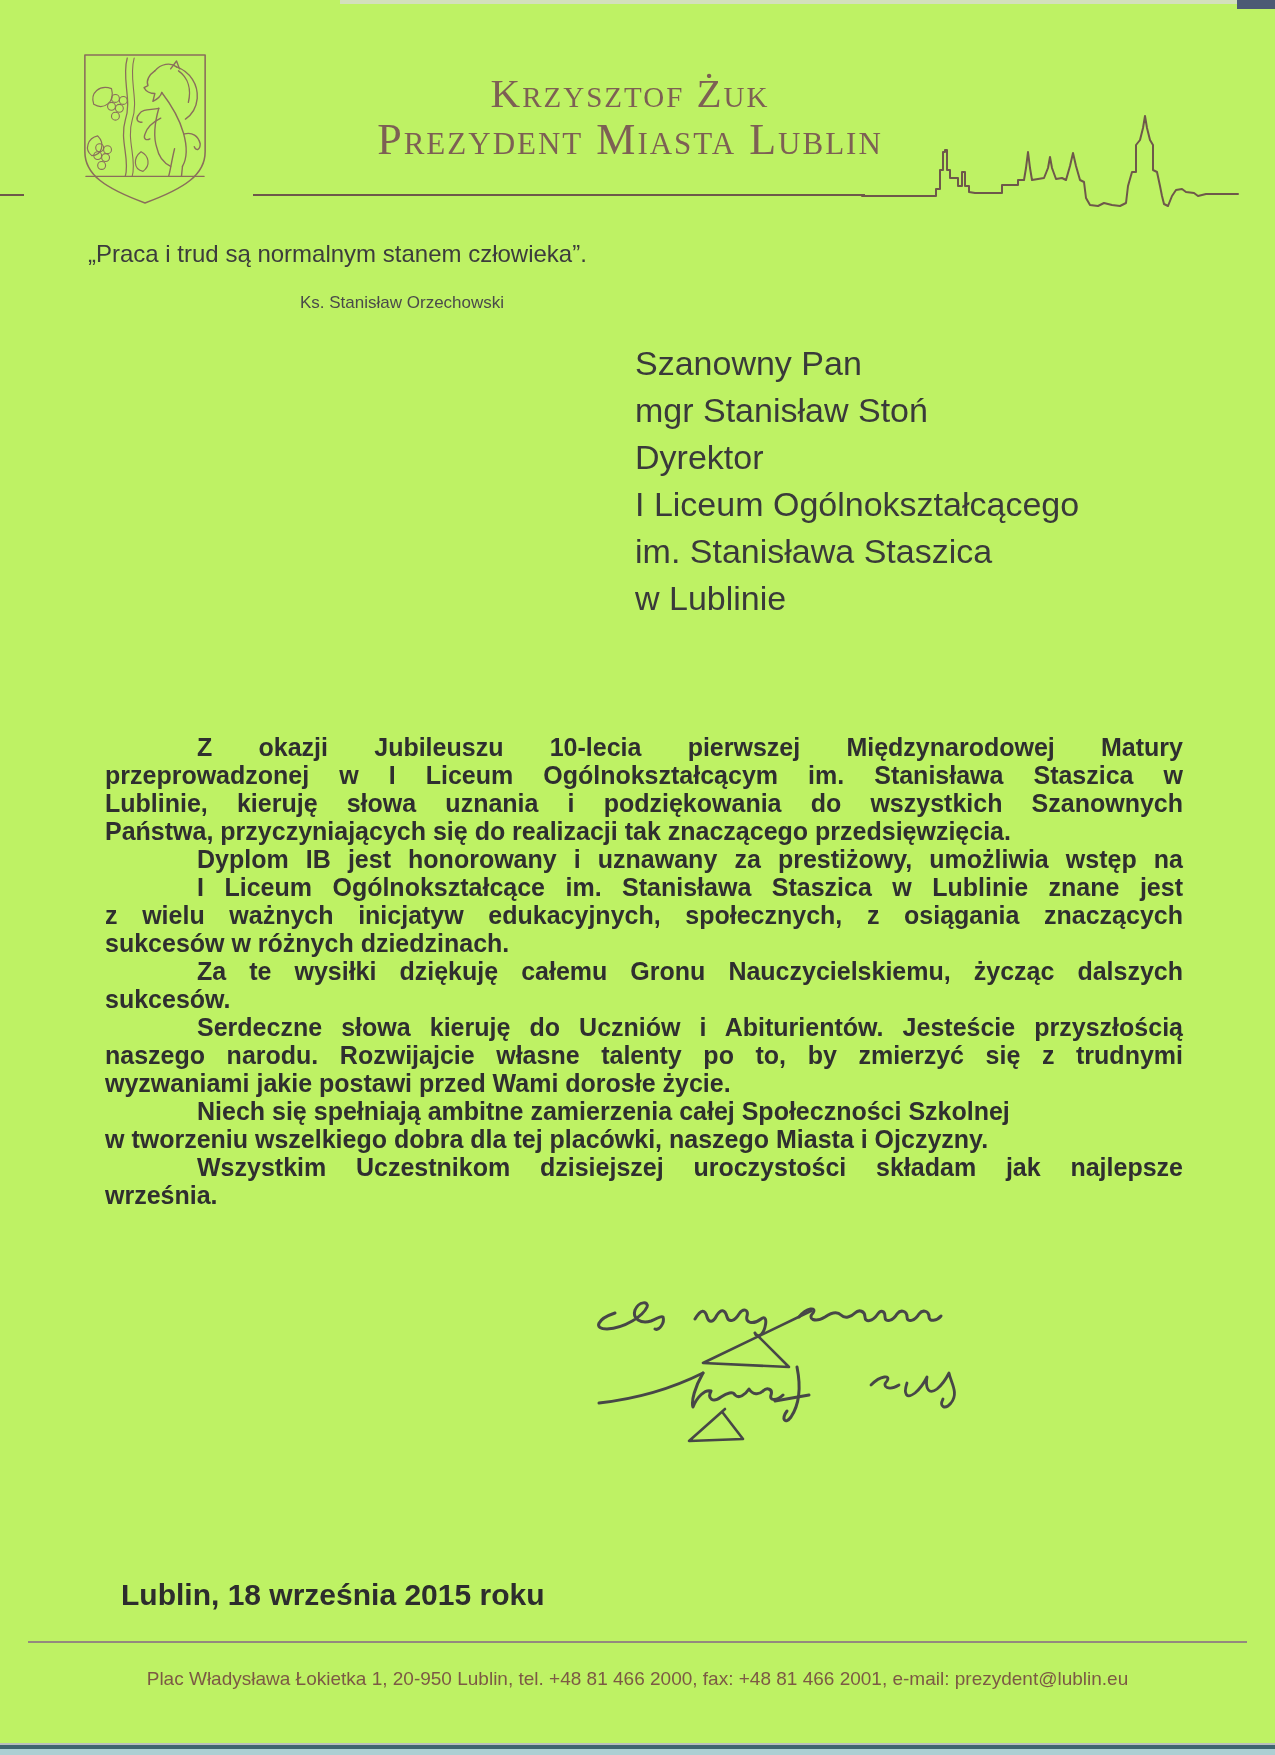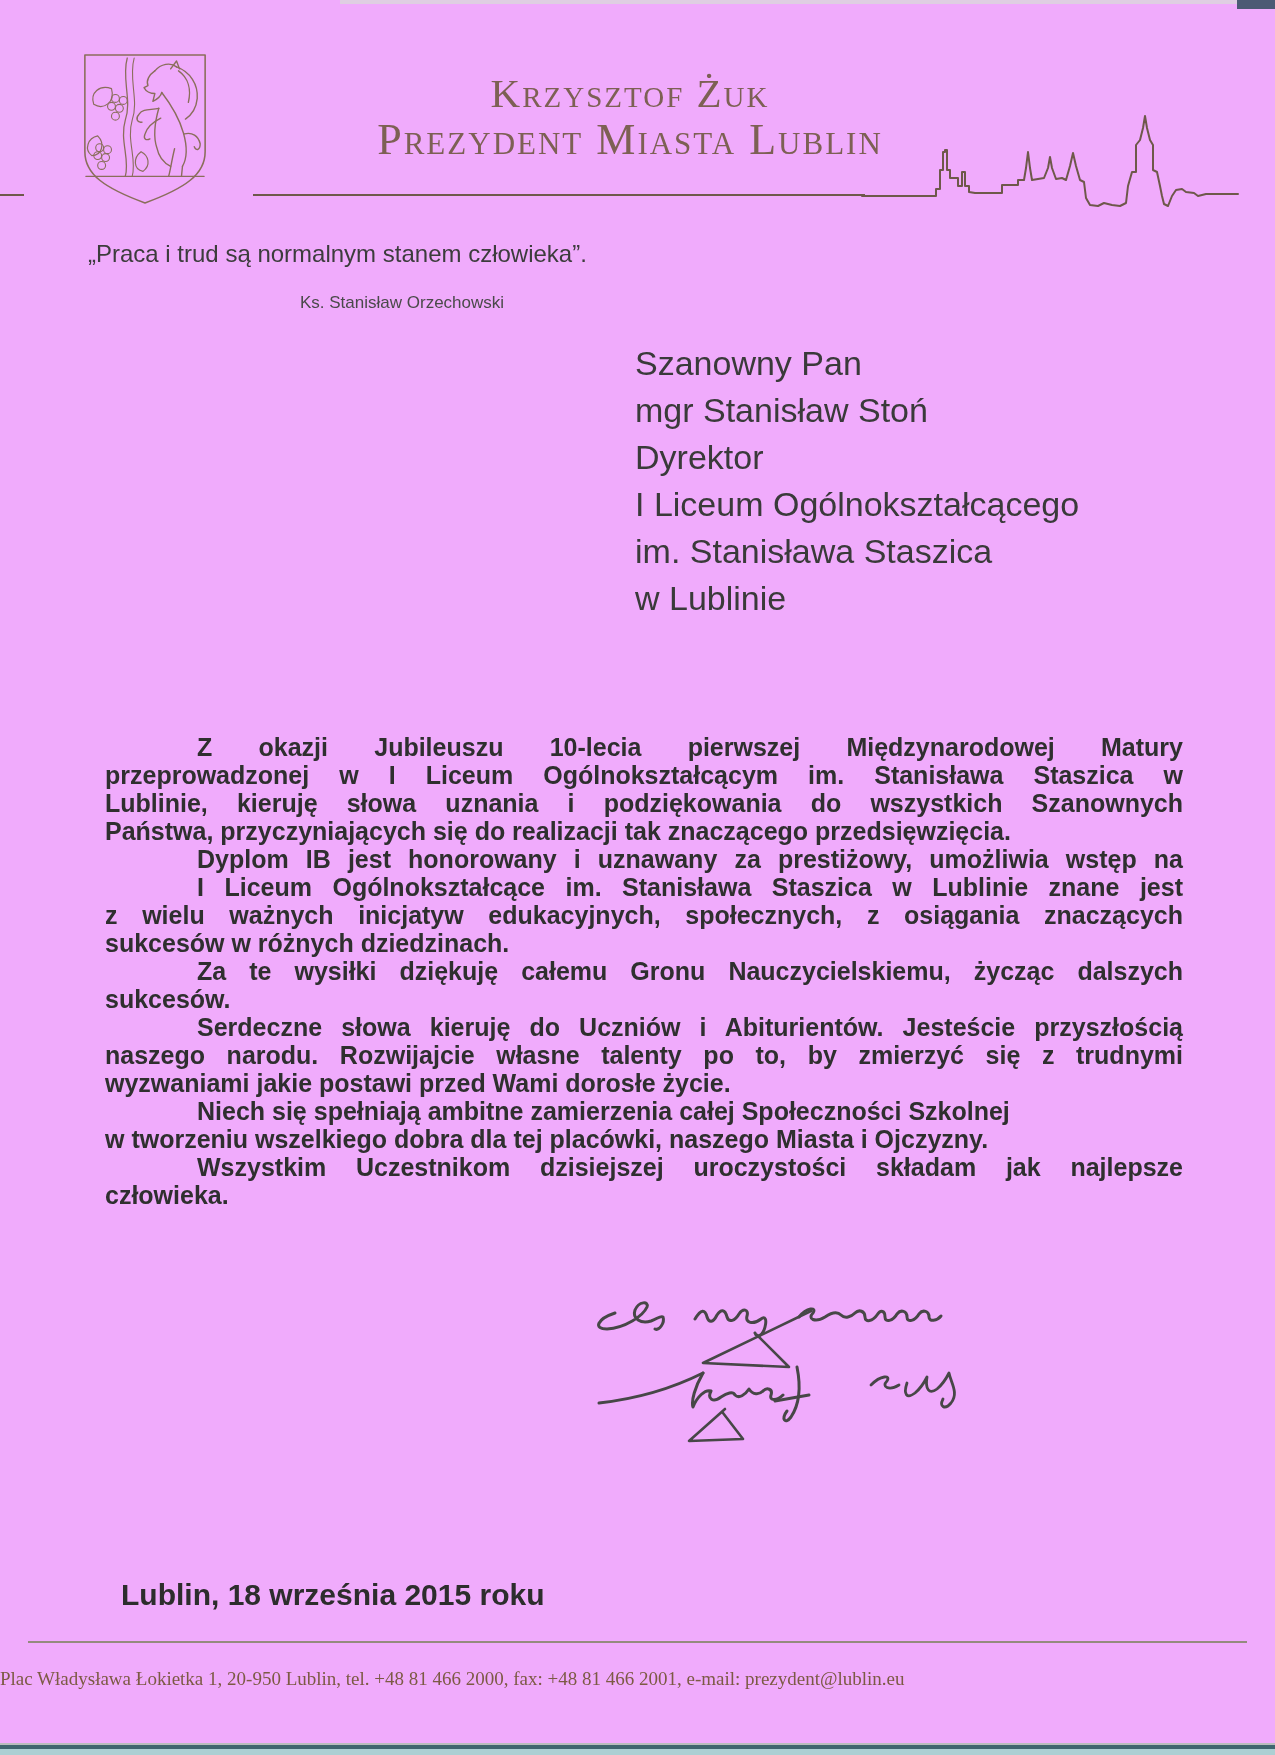--- a/index.html
+++ b/index.html
@@ -1,17 +1,17 @@
 <!DOCTYPE html>
 <html lang="pl"><head>
 <meta charset="utf-8">
 <style>
   html,body{margin:0;padding:0;background:#ffffff;}
   .page{
-    position:relative;width:1275px;height:1755px;background:#f0abfc;
+    position:relative;width:1275px;height:1755px;background:#bef264;
     font-family:"Liberation Sans",sans-serif;overflow:hidden;
   }
   
   .top-strip{position:absolute;left:340px;top:0;width:900px;height:4px;background:#dadada;opacity:.75;}
   .top-right-artifact{position:absolute;left:1237px;top:0;width:38px;height:9px;background:#4c5a74;}
   .bottom-strip{position:absolute;left:0;top:1743px;width:1275px;height:12px;}
   .bottom-strip .g{height:2px;background:#b9bdbd;}
   .bottom-strip .t{height:4px;background:#40656f;}
   .bottom-strip .l{height:6px;background:#accfd3;}
   
@@ -38,22 +38,22 @@
     color:#2f2f2f;font-weight:bold;font-size:25px;line-height:28px;}
   .line{text-align:left;white-space:nowrap;}
   .line.justify{white-space:normal;text-align:justify;text-align-last:justify;}
   .line.indent{text-indent:92px;}
   
   .signature{position:absolute;left:585px;top:1283px;}
   
   .date-line{position:absolute;left:121px;top:1578px;font-size:30px;font-weight:bold;color:#2d2d2d;}
   
   .footer-rule{position:absolute;left:28px;top:1641px;width:1219px;height:2px;background:#948a7e;}
-  .footer-text{position:absolute;left:0;top:1668px;width:1275px;
-    font-family:Liberation Serif, serif;font-size:19px;color:#7c5a44;}
+  .footer-text{position:absolute;left:0;top:1668px;width:1275px;text-align:center;
+    font-family:Liberation Sans, sans-serif;font-size:19px;color:#7c5a44;}
 </style>
 </head>
 <body>
 
 <div class="page">
 
   <div class="top-strip"></div>
   <div class="top-right-artifact"></div>
 
   <svg class="coa" width="138" height="162" viewBox="0 0 140 162" fill="none" stroke="#8a6e5b" stroke-width="1.6" stroke-linecap="round" stroke-linejoin="round">
@@ -148,21 +148,21 @@
         <div class="line justify indent">Serdeczne słowa kieruję do Uczniów i Abiturientów. Jesteście przyszłością</div>
         <div class="line justify">naszego narodu. Rozwijajcie własne talenty po to, by zmierzyć się z trudnymi</div>
         <div class="line">wyzwaniami jakie postawi przed Wami dorosłe życie.</div>
       </div>
       <div>
         <div class="line indent">Niech się spełniają ambitne zamierzenia całej Społeczności Szkolnej</div>
         <div class="line">w tworzeniu wszelkiego dobra dla tej placówki, naszego Miasta i Ojczyzny.</div>
       </div>
       <div>
         <div class="line justify indent">Wszystkim Uczestnikom dzisiejszej uroczystości składam jak najlepsze</div>
-        <div class="line">człowieka.</div>
+        <div class="line">września.</div>
       </div>
     </div>
 
   <svg class="signature" width="390" height="185" viewBox="0 0 390 185" fill="none" stroke="#474747" stroke-width="3" stroke-linecap="round" stroke-linejoin="round" aria-label="Krzysztof Żuk">
 
     <path d="M30,30 C12,36 8,46 22,46 C40,45 58,33 62,24 C64,18 54,18 50,27 C47,36 56,41 66,38 C72,36 76,32 78,34 C80,40 74,48 70,46"></path>
     <path d="M110,36 C116,26 120,26 122,34 C124,40 128,40 132,32 C136,26 140,26 142,34 C144,40 150,38 154,31 C158,25 164,26 162,33 C160,40 168,42 176,36 C180,33 182,36 180,44 C178,52 172,56 170,50"></path>
     <path d="M214,34 C222,24 232,24 228,30 C222,36 230,40 240,34 C246,30 252,28 256,32 C260,36 266,34 270,30 C274,26 280,28 280,34 C280,40 288,38 292,32 C296,26 300,28 300,34 C300,40 308,38 312,31 C316,26 322,28 322,34 C322,40 330,38 334,31 C338,26 344,28 344,34 C344,39 352,38 356,33"></path>
 
     <path d="M226,28 L118,80 L204,84 L172,52" stroke-width="2.6"></path>

